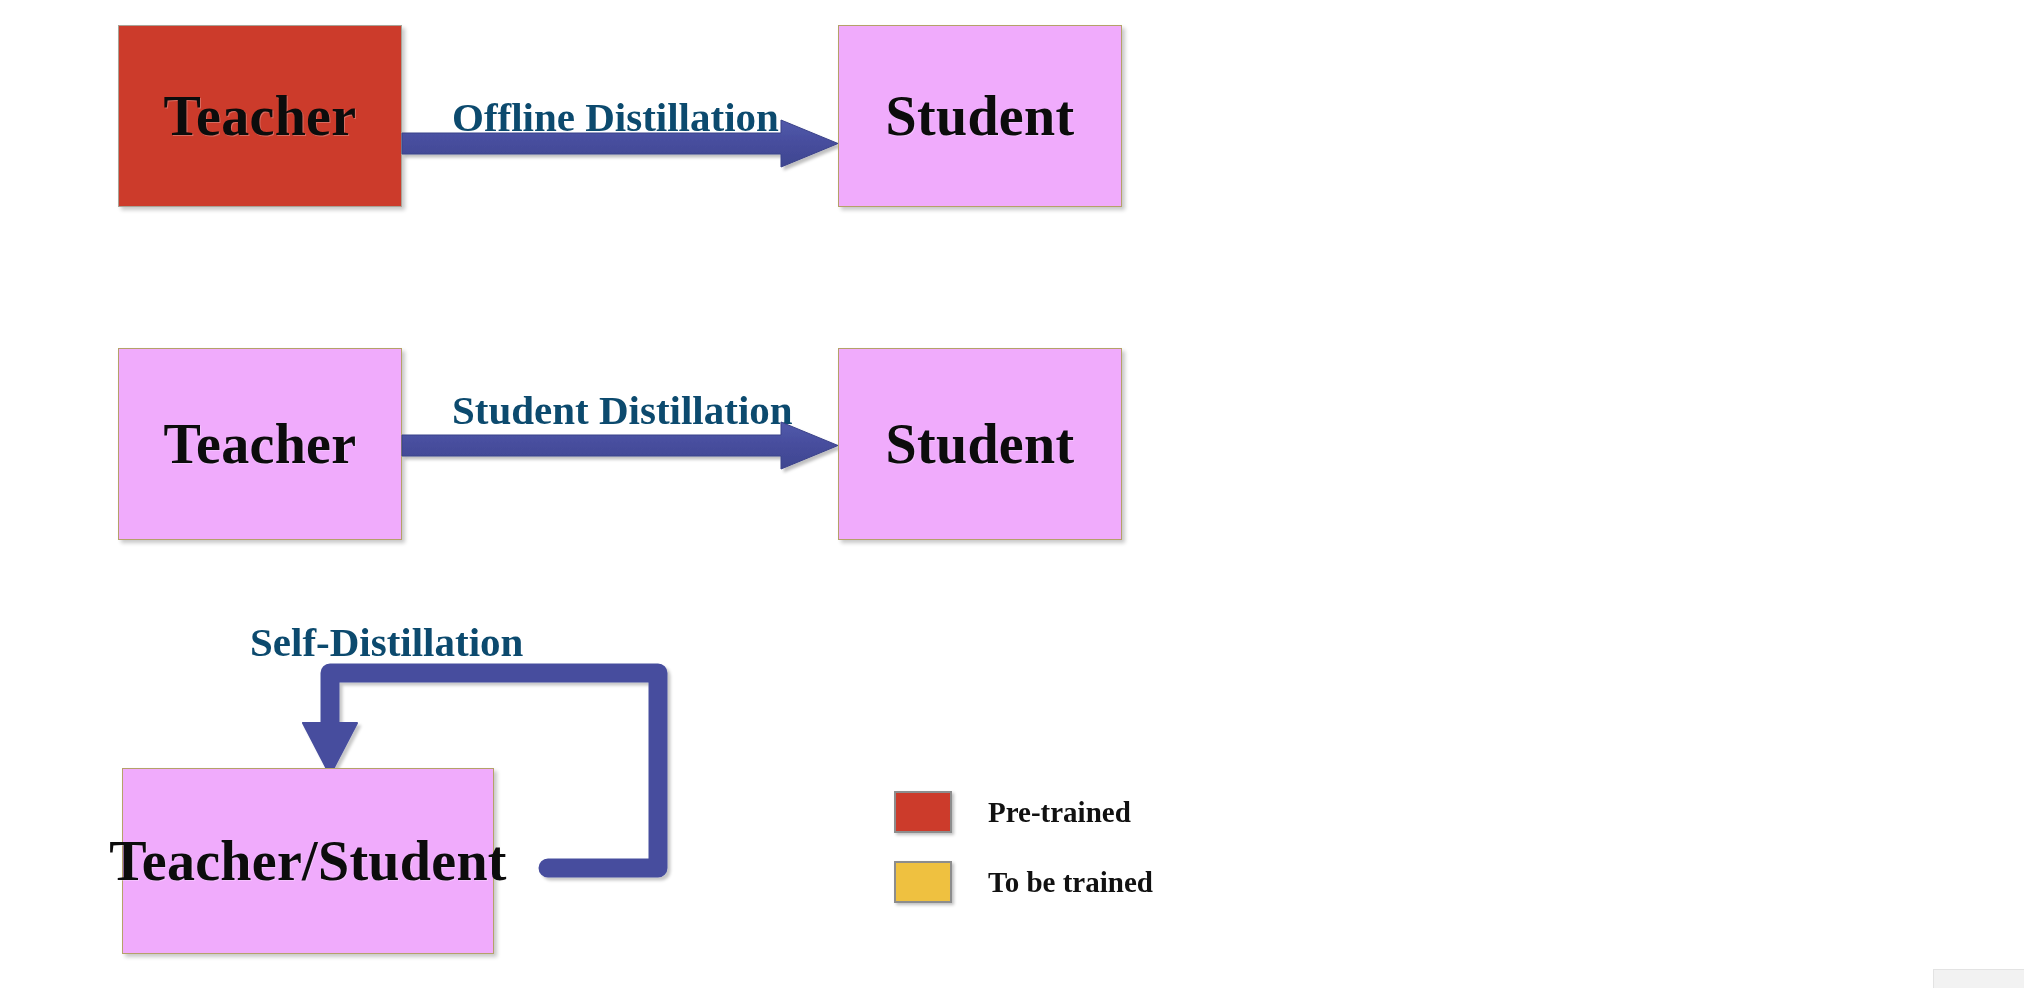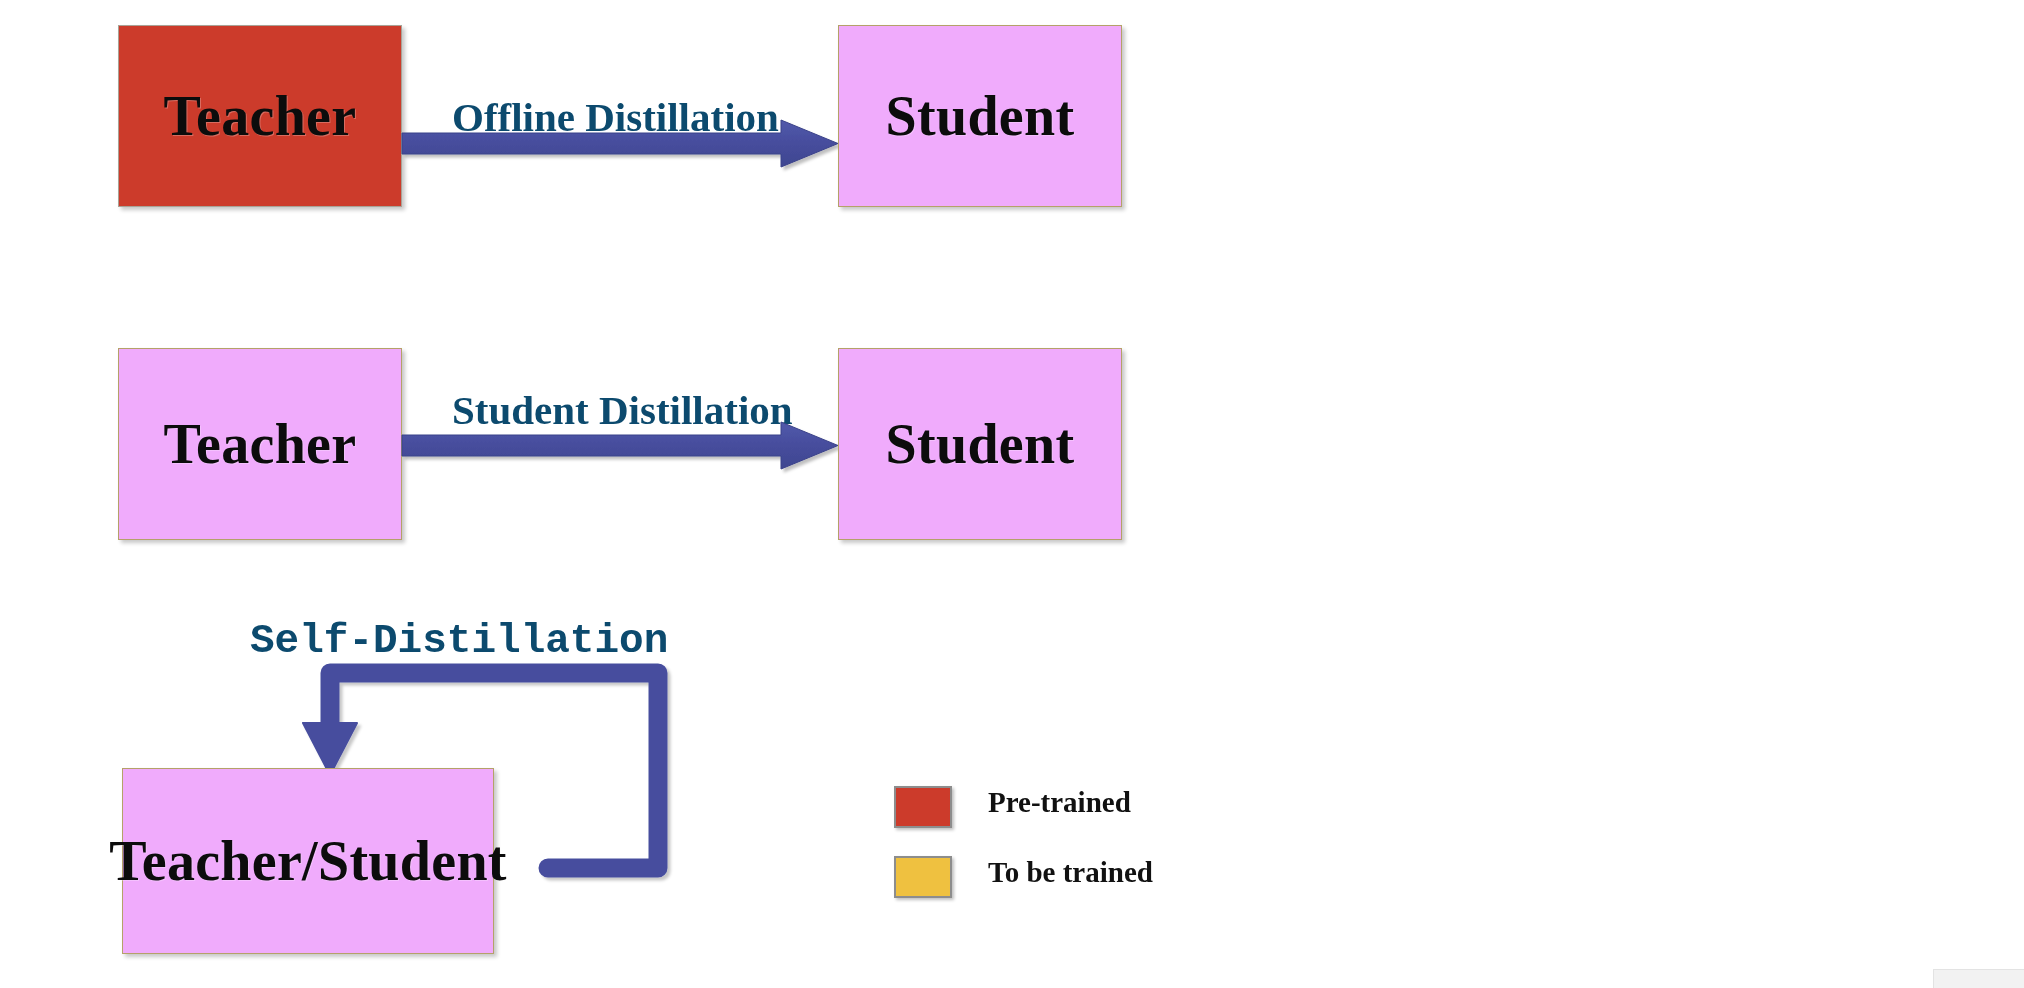--- a/index.html
+++ b/index.html
@@ -67,20 +67,21 @@
 
   
   #legend {
     position: absolute;
     left: 856px;
     top: 786px;
     width: 420px;
   }
   .legend-row {
     display: flex;
+    align-items: center;
     height: 52px;
     margin-bottom: 18px;
     padding-left: 38px;
   }
   .legend-swatch {
     width: 58px;
     height: 42px;
     box-sizing: border-box;
     border: 2px solid #8d8d8d;
     box-shadow: 2px 2px 3px rgba(0,0,0,0.25);
@@ -154,21 +155,21 @@
         <stop offset="100%" stop-color="#3f4690"></stop>
       </linearGradient>
     </defs>
     <path d="M0,13 L379,13 L379,0 L436,23.5 L379,47 L379,34 L0,34 Z" fill="url(#agrad2)" stroke="#3b4289" stroke-width="1" filter="url(#ashadow2)"></path>
   </svg>
 
   <div class="node yellow" style="left:838px; top:348px; width:284px; height:192px;">
     <span class="node-label">Student</span>
   </div>
 
-  <div class="edge-label" style="left:250px; top:618px;font-family:Liberation Mono, monospace;">Self-Distillation</div>
+  <div class="edge-label" style="left:250px; top:618px;">Self-Distillation</div>
 
   <svg class="arrow-svg" style="left:300px; top:650px;" width="420" height="250" viewBox="0 0 420 250">
     <defs>
       <filter id="ashadow3" x="-20%" y="-20%" width="150%" height="150%">
         <feDropShadow dx="3" dy="3" stdDeviation="1.8" flood-color="#000000" flood-opacity="0.22"></feDropShadow>
       </filter>
     </defs>
 
     <g filter="url(#ashadow3)">
       <path d="M 248,218 L 358,218 L 358,23 L 30,23 L 30,78" fill="none" stroke="#474e9e" stroke-width="19" stroke-linecap="round" stroke-linejoin="round"></path>

